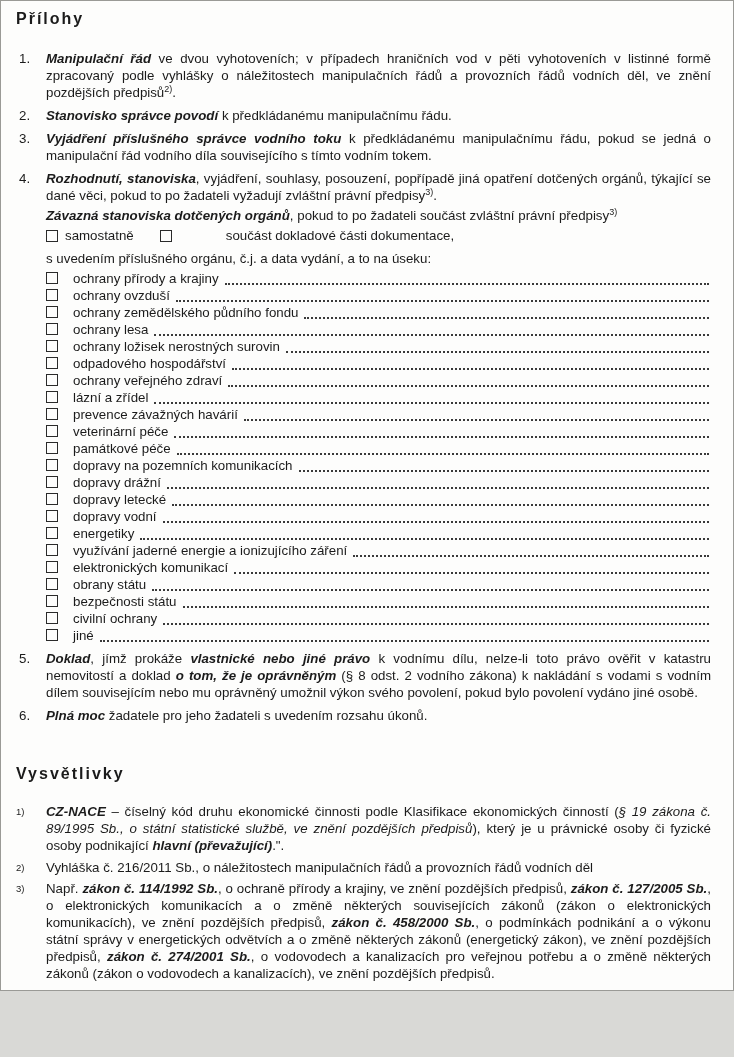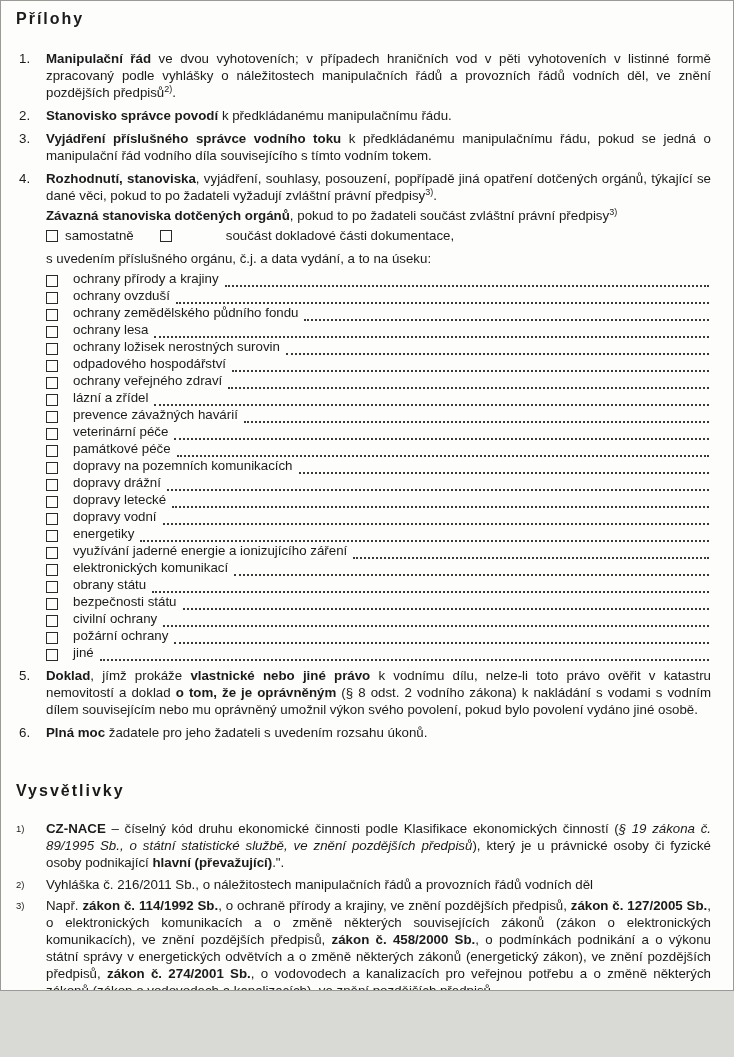--- a/index.html
+++ b/index.html
@@ -10,21 +10,21 @@
     margin:0 auto;
     background:#fdfdfc;
     border:1px solid #9a9a96;
     color:#1b1b1b;
     font-family:"Liberation Sans","DejaVu Sans",sans-serif;
     font-size:13.3px;
     line-height:17px;
     padding:8px 22px 0 15px;
     overflow:hidden;
   }
-  .b { font-weight:700; }
+  .b { font-weight:700;font-style:italic; }
   .i { font-style:italic; }
   sup { font-size:9px; line-height:0; }
 
   h1.doc-heading, h2.doc-heading {
     font-size:16px; font-weight:700; letter-spacing:2px;
     margin:0 0 21px 0; line-height:20px;
   }
   h2.doc-heading { margin:40px 0 19px 0; }
 
   .item { display:flex; margin:0 0 6px 3px; }
@@ -40,21 +40,21 @@
     box-sizing:border-box; flex-shrink:0;
   }
   .options-row { display:flex; align-items:center; margin:1px 0 6px 0; }
   .option { display:flex; align-items:center; }
   .option .checkbox { margin-right:7px; margin-top:1px; }
   .option + .option { margin-left:26px;gap:47px; }
 
   .intro-line { margin:0 0 5px 0; }
 
   .areas { margin:0 0 6px 0; }
-  .area-row { display:flex; align-items:flex-end; height:17px; }
+  .area-row { display:flex; align-items:flex-start; height:17px; }
   .area-row .checkbox { margin-top:2px; }
   .area-label { margin-left:15px; white-space:nowrap; }
   .leader {
     flex:1; height:13px; margin-left:6px; margin-right:2px;
     border-bottom:2px dotted #3a3a3a;
   }
 
   .footnote { display:flex; margin:0 0 4px 0; }
   .fn-marker { width:30px; flex-shrink:0; font-size:9.5px; padding-top:0; }
   .footnote .body { margin:0; flex:1; text-align:justify; }
@@ -226,25 +226,20 @@
             <span class="area-label">bezpečnosti státu</span>
             <span class="leader"></span>
           </div>
 
           <div class="area-row">
             <span class="checkbox"></span>
             <span class="area-label">civilní ochrany</span>
             <span class="leader"></span>
           </div>
 
-          <div class="area-row">
-            <span class="checkbox"></span>
-            <span class="area-label">požární ochrany</span>
-            <span class="leader"></span>
-          </div>
 
           <div class="area-row">
             <span class="checkbox"></span>
             <span class="area-label">jiné</span>
             <span class="leader"></span>
           </div>
 
       </div>
     </div>
 

